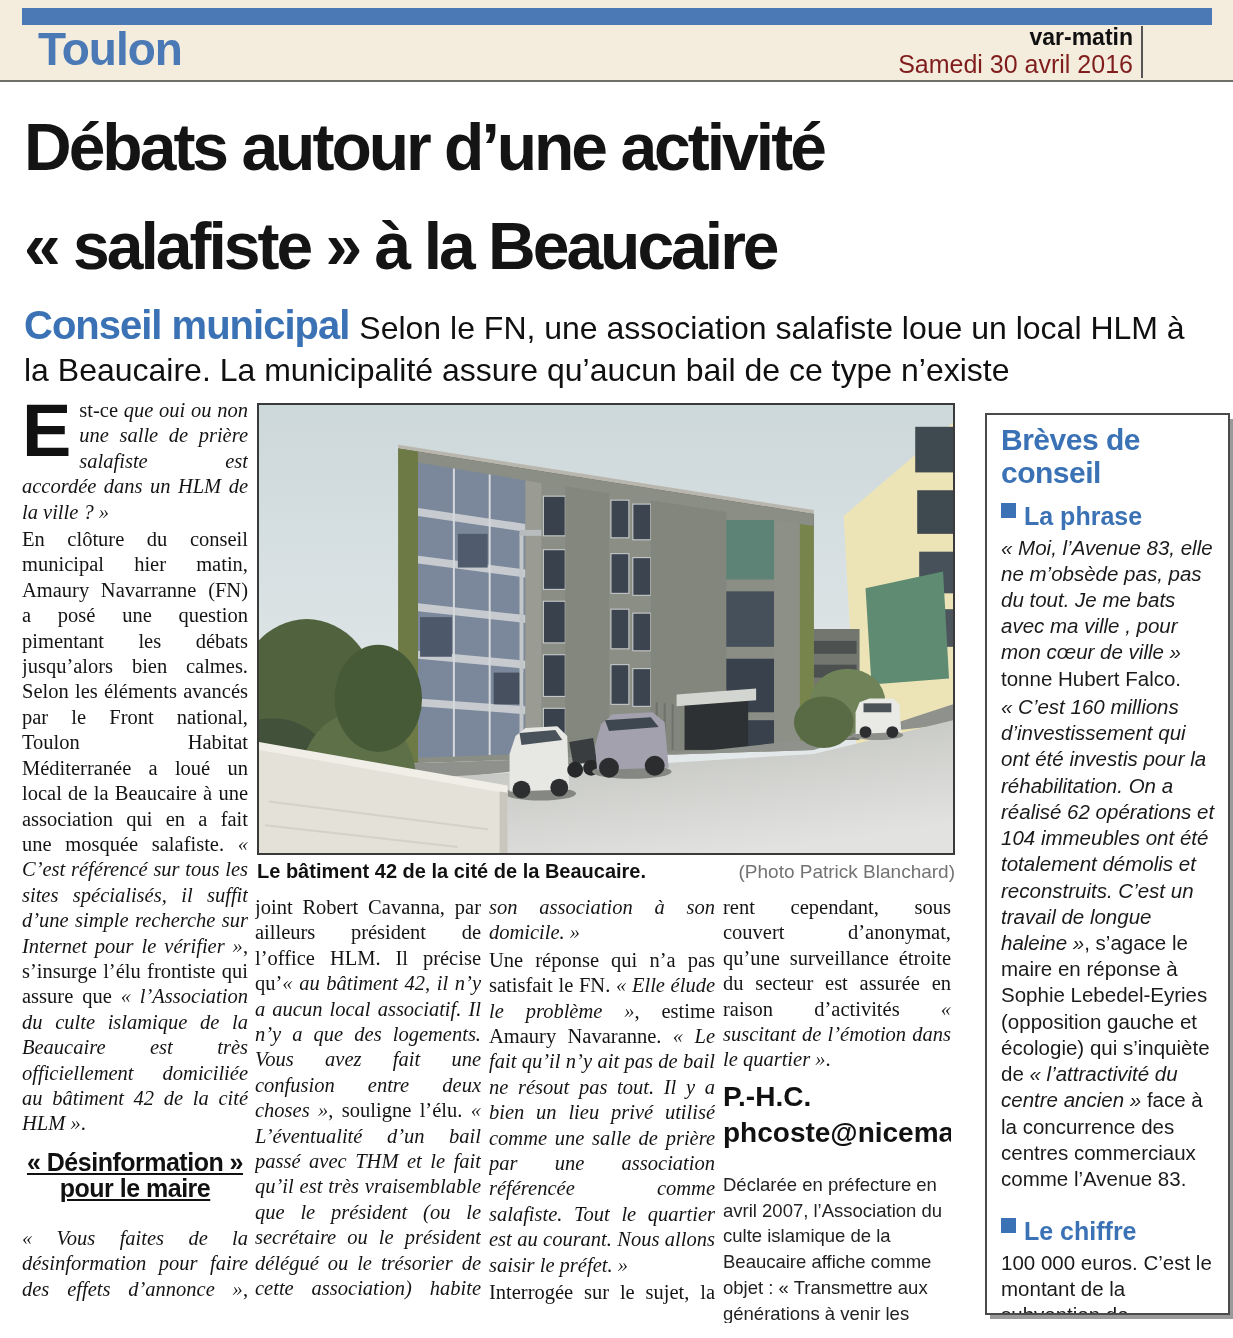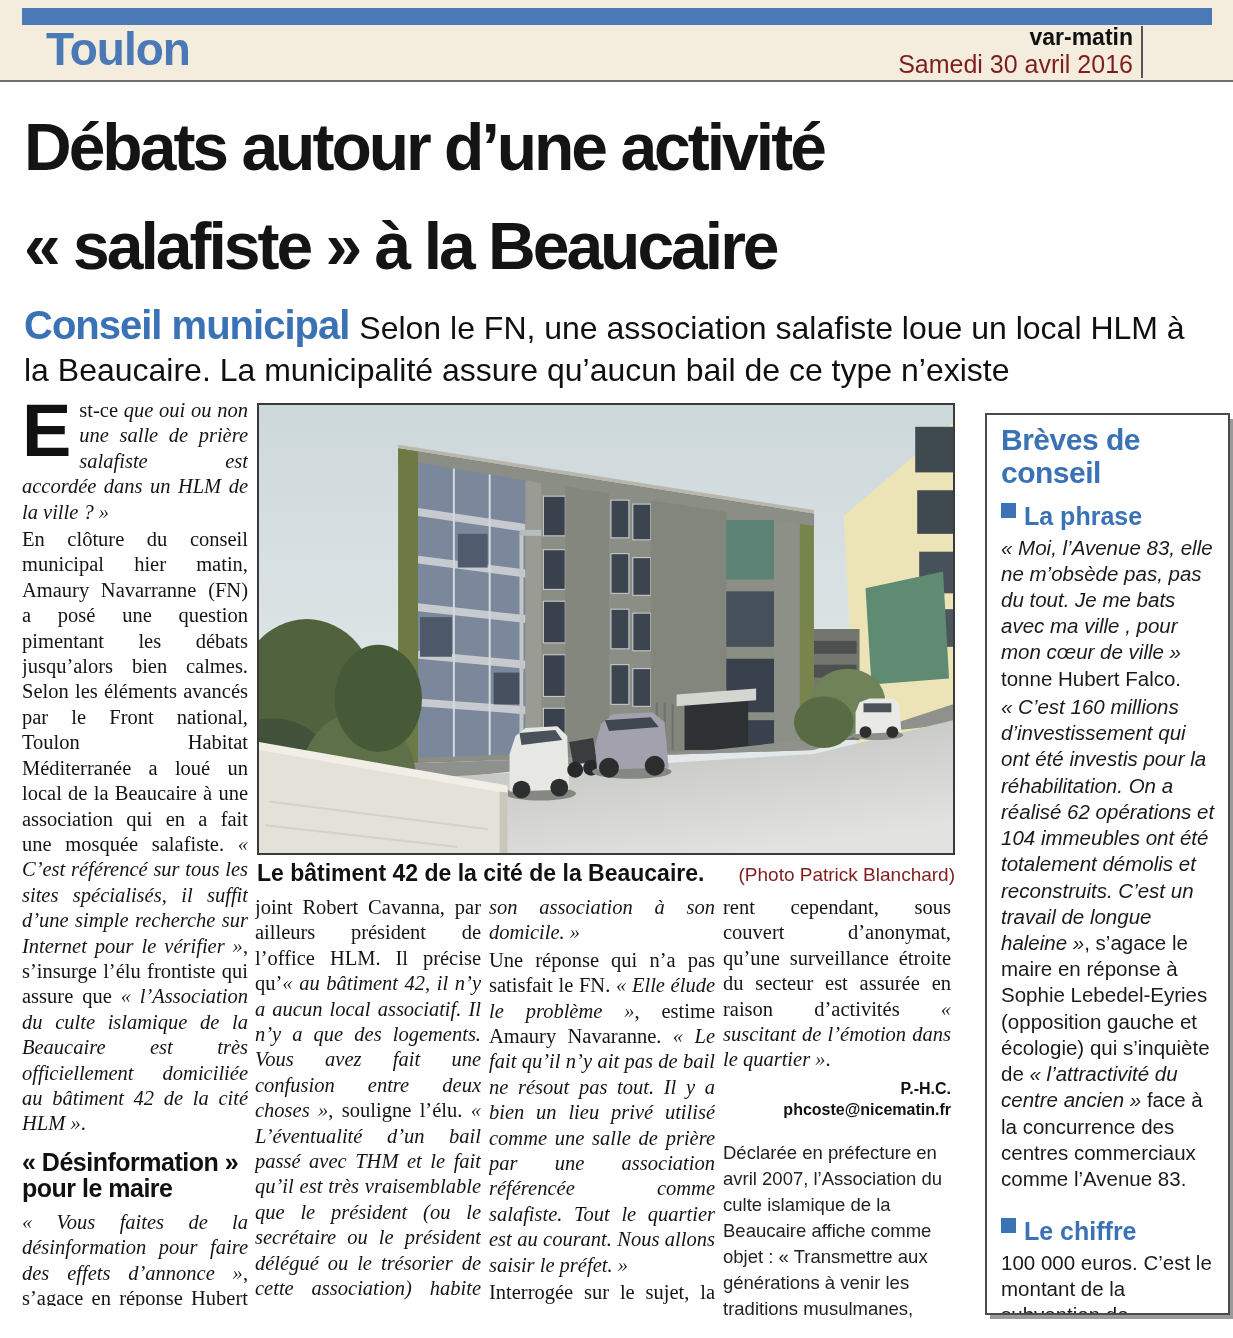--- a/index.html
+++ b/index.html
@@ -4,21 +4,21 @@
 <style>
   html,body{margin:0;padding:0;background:#ffffff;}
   #page{position:relative;width:1233px;height:1338px;background:#ffffff;overflow:hidden;
         font-family:"Liberation Sans",sans-serif;color:#161616;}
 
   
   .band{position:absolute;left:0;top:0;width:1233px;height:80px;background:#f4edde;
         border-bottom:2px solid #70706a;}
   .topbar{position:absolute;left:22px;top:8px;width:1190px;height:17px;background:#4a79b6;}
   .section-title{position:absolute;left:38px;top:22px;font-size:46px;font-weight:bold;
-        color:#4a79b6;letter-spacing:-1px;margin-left:8px;}
+        color:#4a79b6;letter-spacing:-1px;}
   .masthead{position:absolute;right:100px;top:24px;text-align:right;line-height:1.15;}
   .masthead .name{font-size:23px;font-weight:bold;color:#111;}
   .masthead .date{font-size:25px;color:#7f1d1d;}
   .mast-rule{position:absolute;right:90px;top:26px;width:2px;height:52px;background:#555;}
 
   
   .headline{position:absolute;left:24px;top:98px;width:1190px;font-weight:bold;color:#141414;
         font-size:66px;line-height:1.5;letter-spacing:-3px;}
   .standfirst{position:absolute;left:24px;top:300px;width:1186px;font-size:32px;
         line-height:1.25;color:#101010;}
@@ -29,34 +29,34 @@
         line-height:1.24;text-align:justify;color:#141414;overflow:hidden;}
   .serifcol p{margin:0 0 2px 0;}
   #col1{left:22px;top:398px;width:226px;height:908px;}
   #col2{left:255px;top:895px;width:226px;height:412px;}
   #col3{left:489px;top:895px;width:226px;height:412px;}
   #col4{left:723px;top:895px;width:228px;height:428px;}
   .it{font-style:italic;}
   .dropcap{float:left;font-family:"Liberation Sans",sans-serif;font-weight:bold;
         font-size:74px;line-height:0.78;padding:4px 8px 0 0;color:#111;}
   .subhead{font-family:"Liberation Sans",sans-serif;font-weight:bold;font-size:25px;
-        line-height:1.06;letter-spacing:-0.5px;margin:12px 0 8px;text-align:left;color:#111;}
-  .signature{font-family:"Liberation Sans",sans-serif;font-weight:bold;font-size:16px;
-        text-align:right;line-height:1.3;margin-top:6px;color:#111;}
+        line-height:1.06;letter-spacing:-0.5px;margin:12px 0 24px;text-align:center;color:#111;text-decoration:underline;}
+  .signature{font-family:"Liberation Sans",sans-serif;font-weight:bold;font-size:28px;
+        text-align:left;line-height:1.3;margin-top:6px;color:#111;}
   .note{font-family:"Liberation Sans",sans-serif;font-size:18.5px;line-height:1.4;
         text-align:left;margin-top:20px;color:#222;}
 
   
   .photo-wrap{position:absolute;left:257px;top:403px;width:698px;height:452px;
         border:2px solid #3a3a3a;box-sizing:border-box;background:#d7dee0;}
   .photo-wrap svg{display:block;width:100%;height:100%;}
   .caption-row{position:absolute;left:257px;top:860px;width:698px;display:flex;
         justify-content:space-between;align-items:baseline;}
-  .caption{font-size:23px;font-weight:bold;color:#111;}
-  .credit{font-size:19px;color:#7f1d1d;}
+  .caption{font-size:20px;font-weight:bold;color:#111;}
+  .credit{font-size:19px;color:#737373;}
 
   
   .sidebar{position:absolute;left:985px;top:413px;width:245px;height:902px;box-sizing:border-box;
         border:2px solid #4a4a4a;box-shadow:4px 5px 0 -1px #9a9a9a;background:#fff;
         padding:8px 12px 10px 14px;overflow:hidden;}
   .sb-title{font-size:30px;font-weight:bold;color:#3a72b5;letter-spacing:-0.5px;line-height:1.1;}
   .sb-head{font-size:25px;font-weight:bold;color:#3a72b5;margin:14px 0 4px;line-height:1.1;
         display:flex;}
   .sb-square{display:inline-block;width:15px;height:15px;background:#3a72b5;margin-right:8px;flex:0 0 auto;}
   .sb-p{font-size:20.5px;line-height:1.28;color:#1a1a1a;margin:0 0 2px 0;}

